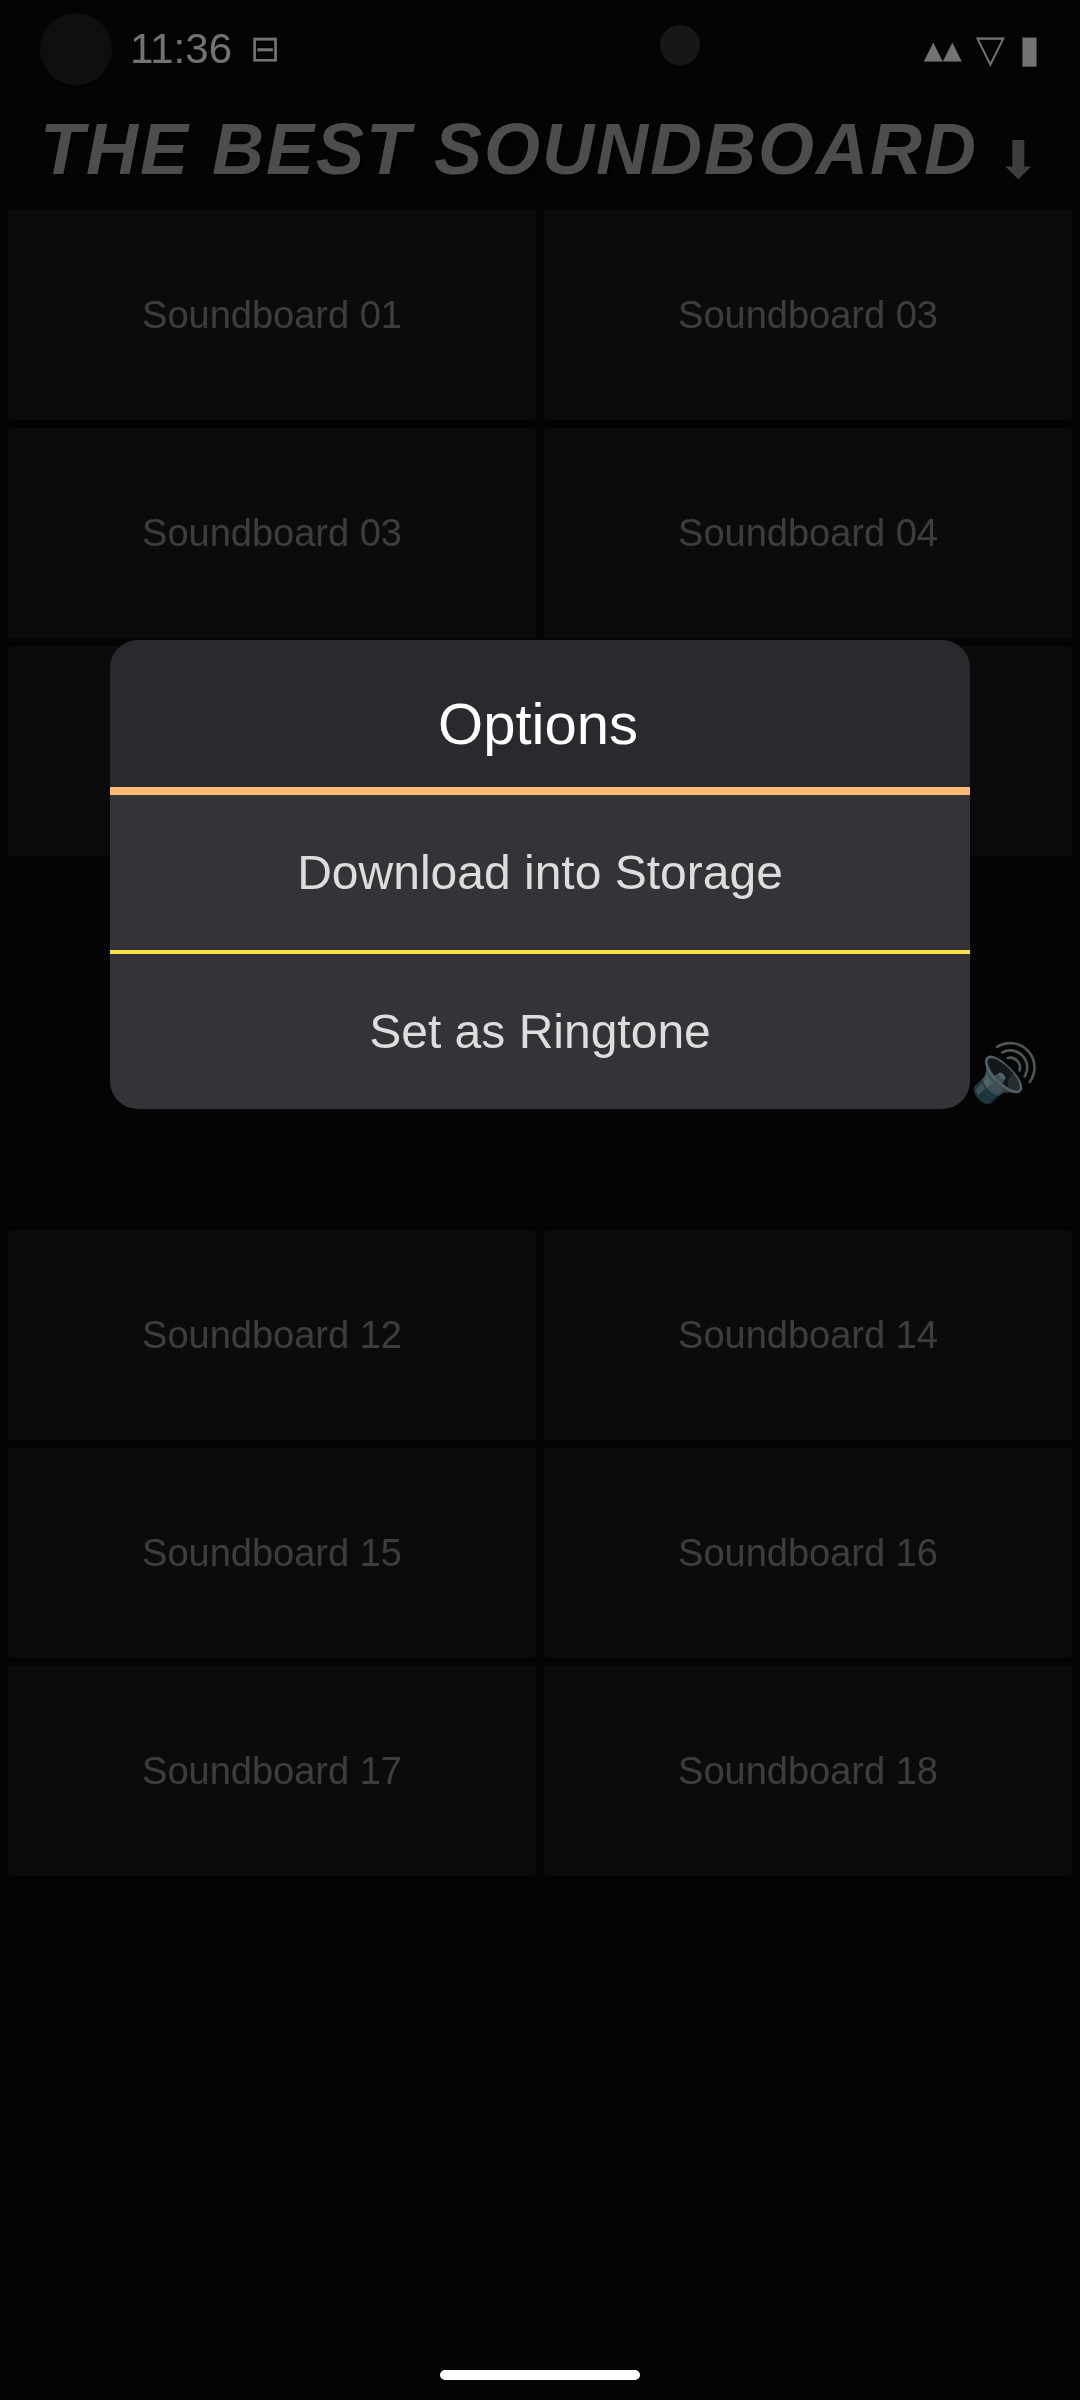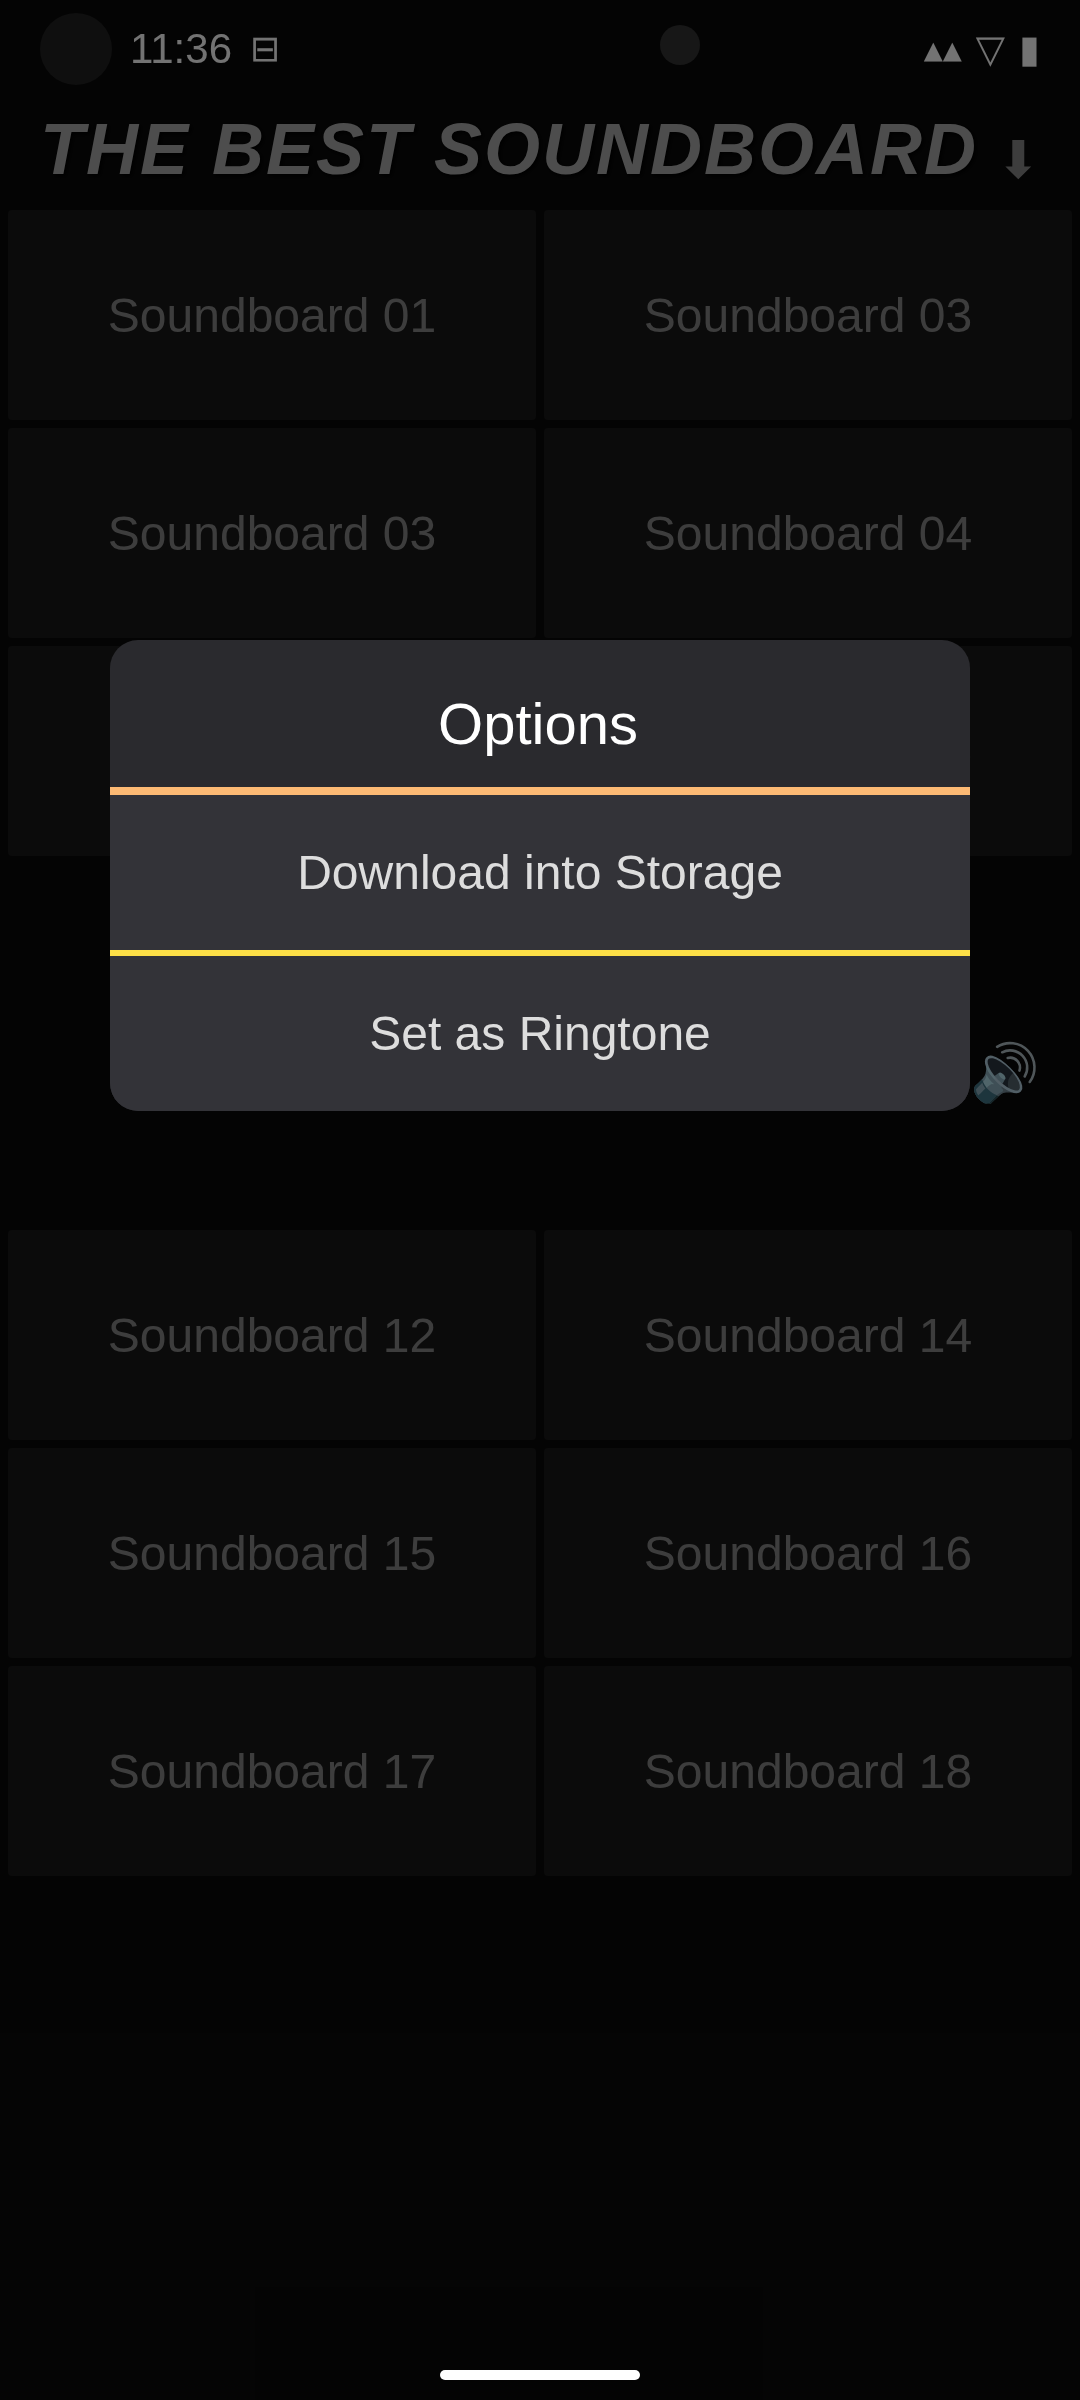--- a/index.html
+++ b/index.html
@@ -96,21 +96,21 @@
     .grid-cell {
       background: #1a1a1a;
       height: 210px;
       display: flex;
       align-items: center;
       justify-content: center;
       border-radius: 4px;
     }
     .grid-cell-label {
       color: #888;
-      font-size: 48px;
+      font-size: 38px;
     }
 
     
     .overlay {
       position: absolute;
       top: 0;
       left: 0;
       width: 1080px;
       height: 2400px;
       background: rgba(0,0,0,0.55);
@@ -137,21 +137,21 @@
     .modal-title {
       color: #fff;
       font-size: 58px;
       font-weight: 400;
     }
     .modal-btn {
       width: 100%;
       padding: 50px 40px;
       background: #333338;
       border: none;
-      border-bottom: 6px solid #fde047;
+      border-bottom: 4px solid #fde047;
       color: #ddd;
       font-size: 48px;
       text-align: center;
       cursor: pointer;
       display: block;
     }
     .modal-btn:last-child {
       border-bottom: none;
     }
 

